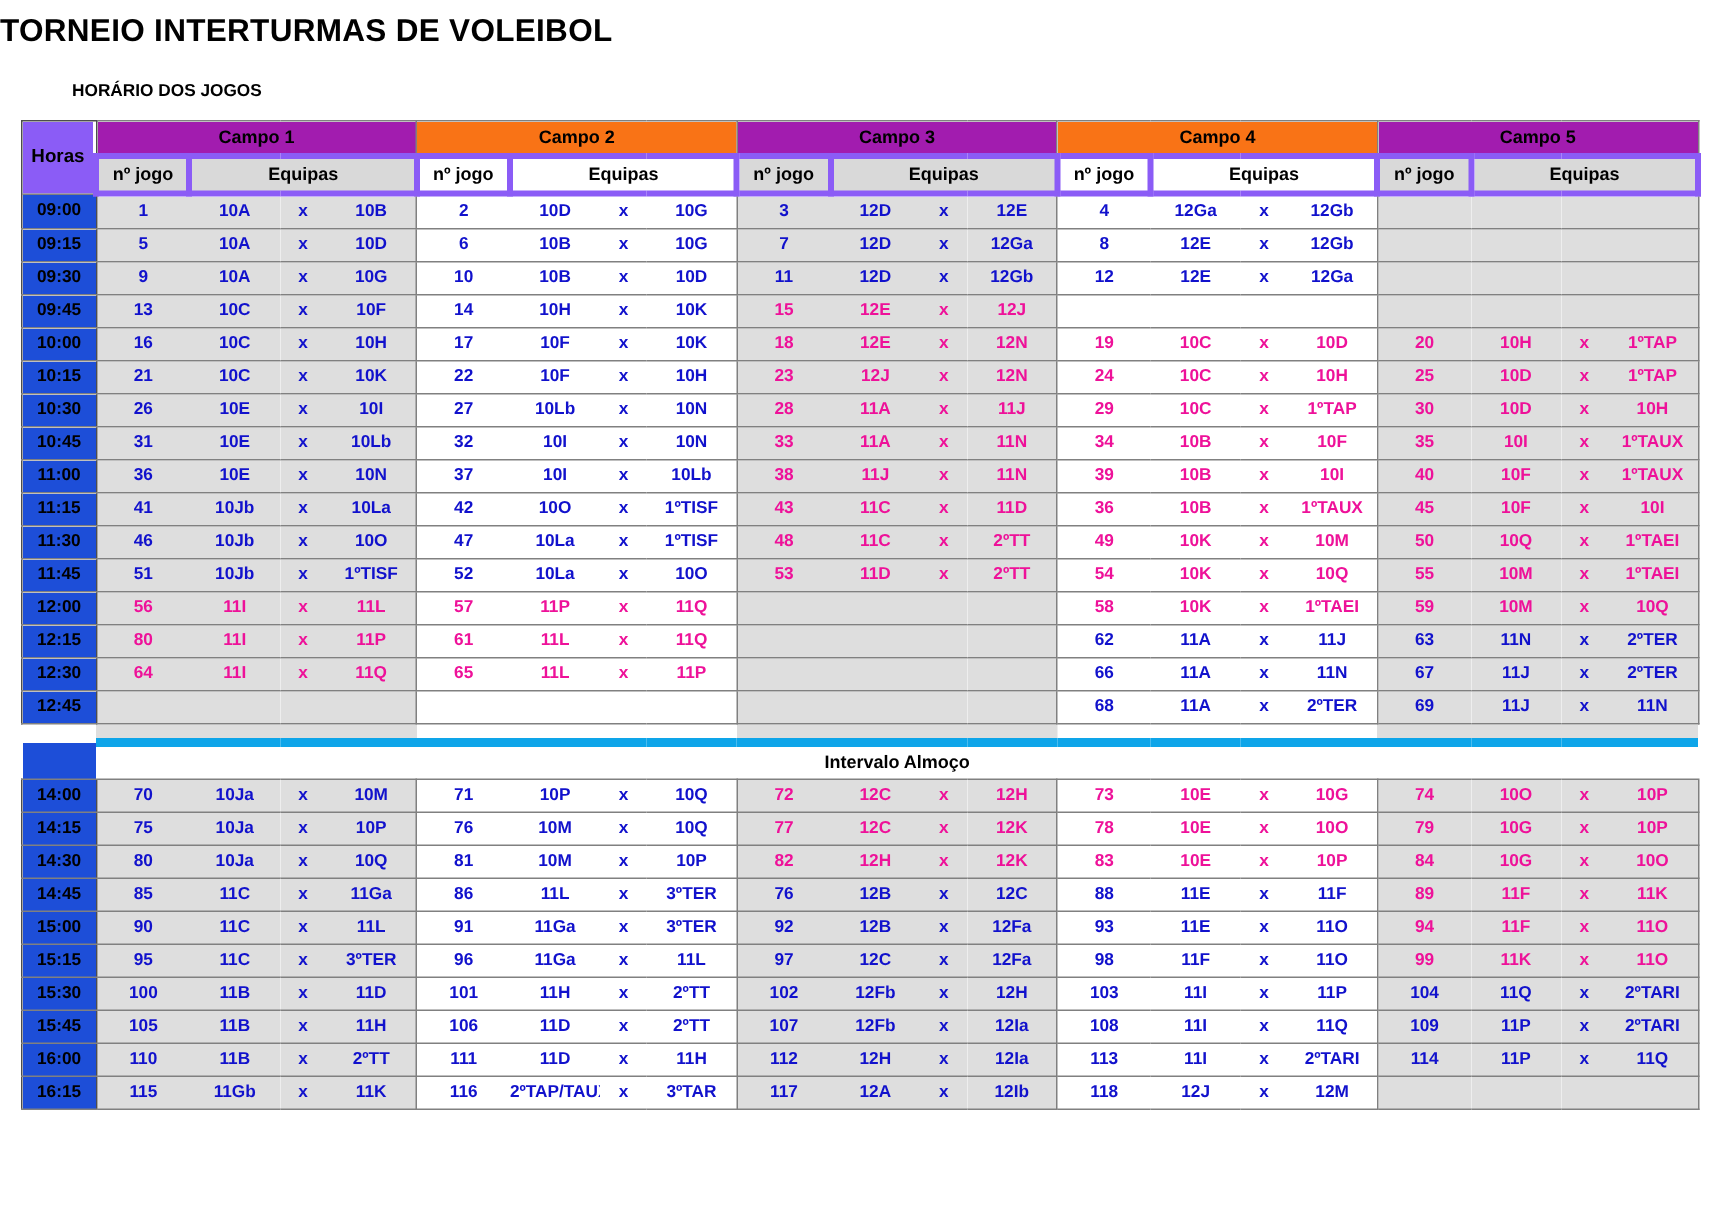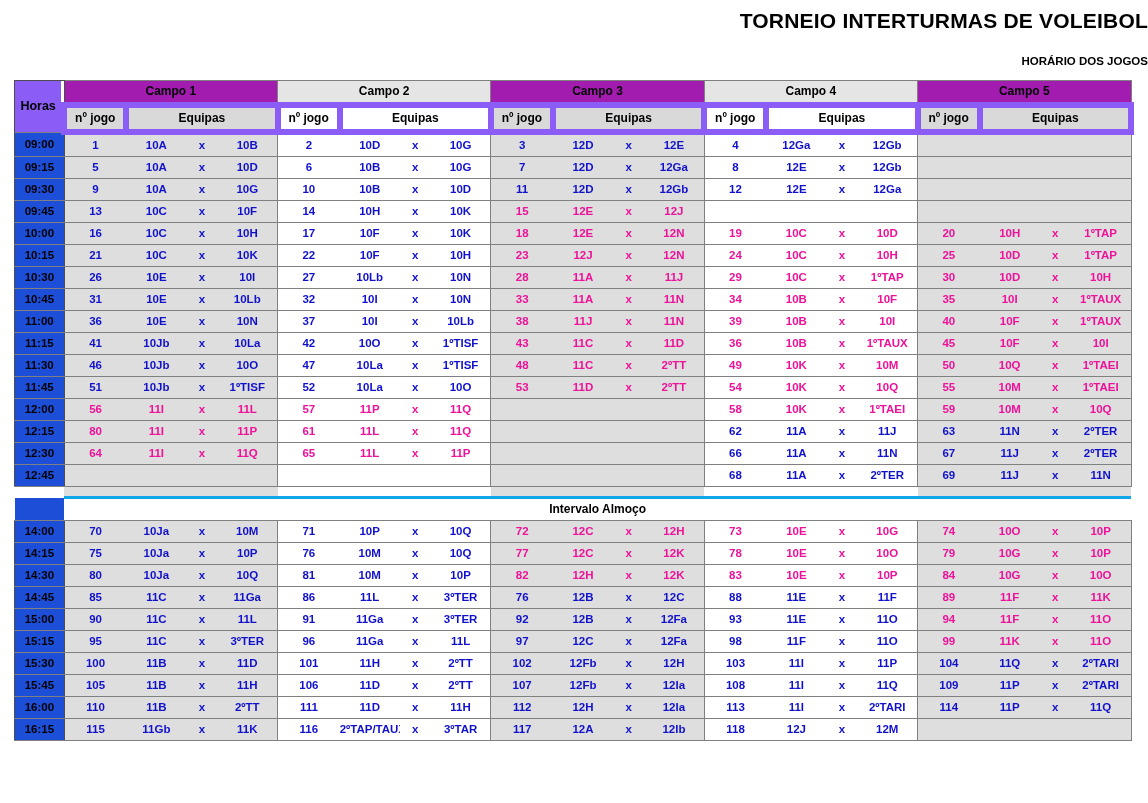--- a/index.html
+++ b/index.html
@@ -5,37 +5,38 @@
   html,body{margin:0;padding:0;}
   body{
     width:1148px;
     background:#ffffff;
     font-family:"Liberation Sans", sans-serif;
     color:#000000;
     -webkit-font-smoothing:antialiased;
   }
   .page{width:1148px;box-sizing:border-box;}
 
-  .titles{text-align:right;}
+  .titles{text-align:left;}
   .title-main{
     font-size:21px;font-weight:bold;letter-spacing:.2px;
     padding-top:9px;
   }
   .title-sub1{
     font-size:15.5px;font-weight:bold;
     padding-top:21px;
   }
   .title-sub2{
     font-size:13.5px;font-weight:bold;
     padding-top:22px;
   }
   .title-sub3{
     font-size:11.5px;font-weight:bold;
     padding-top:22px;
     padding-bottom:13px;
+    margin-left:48px;
   }
 
   table.sched{
     border-collapse:collapse;
     table-layout:fixed;
     width:1120px;
     margin-left:14px;
     font-size:11.5px;
   }
   table.sched td, table.sched th{
@@ -58,25 +59,25 @@
     font-size:12px;
     font-weight:normal;
     height:20px;line-height:20px;
   }
   .hdr-top th.horas{
     background:#8b5cf6;
     font-size:12.5px;
     border:1px solid #4d4d4d;
     border-bottom:none;
   }
-  .hdr-top th.white{ background:#e5e5e5; }
+  .hdr-top th.white{ background:#f97316; }
 
   .hdr-sub th{
     background:#d9d9d9;
-    border:6px solid #8b5cf6;
+    border:4px solid #8b5cf6;
     font-size:12px;
     font-weight:normal;
     height:20px;line-height:20px;
   }
   .hdr-sub th.white{ background:#ffffff; }
 
   td.hora{
     background:#1d4ed8;
     border-left:1px solid #4d4d4d;
     border-right:1px solid #4d4d4d;
@@ -93,21 +94,21 @@
   td.cell.sep-r{ border-right:1px solid #808080; }
 
   .tint{ background:#dedede; }
   .plain{ background:#ffffff; }
 
   .blue{ color:#1111cc; }
   .pink{ color:#ee1199; }
 
   td.lunch{
     background:#ffffff;
-    border-top:3px solid #0ea5e9;
+    border-top:6px solid #0ea5e9;
     border-bottom:1px solid #808080;
     font-size:12px;
     font-weight:normal;
     color:#000;
     text-align:center;
   }
   tr.spacer td{
     height:9px;line-height:9px;
     border:none;
     background:#ffffff;

